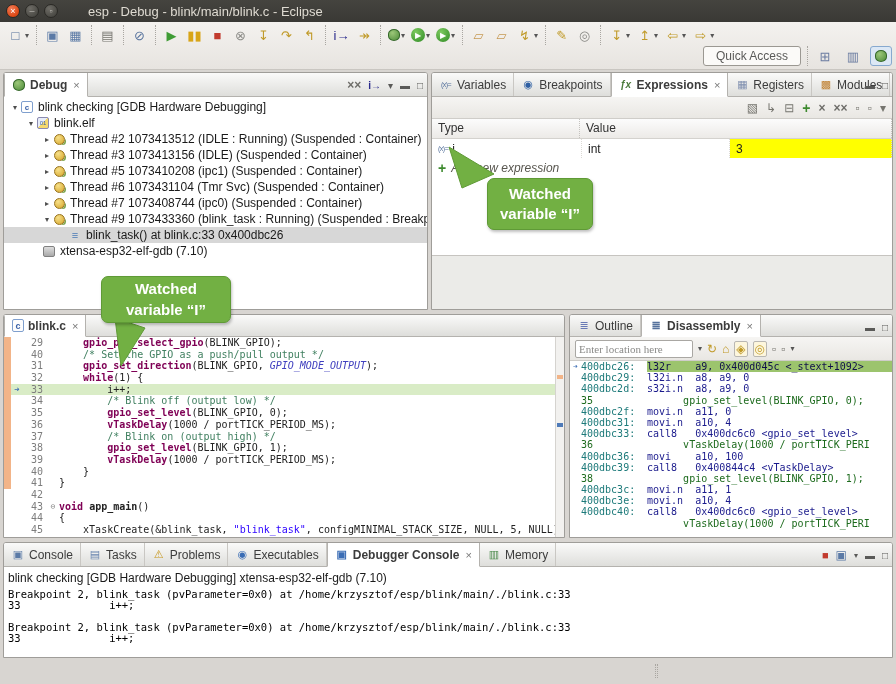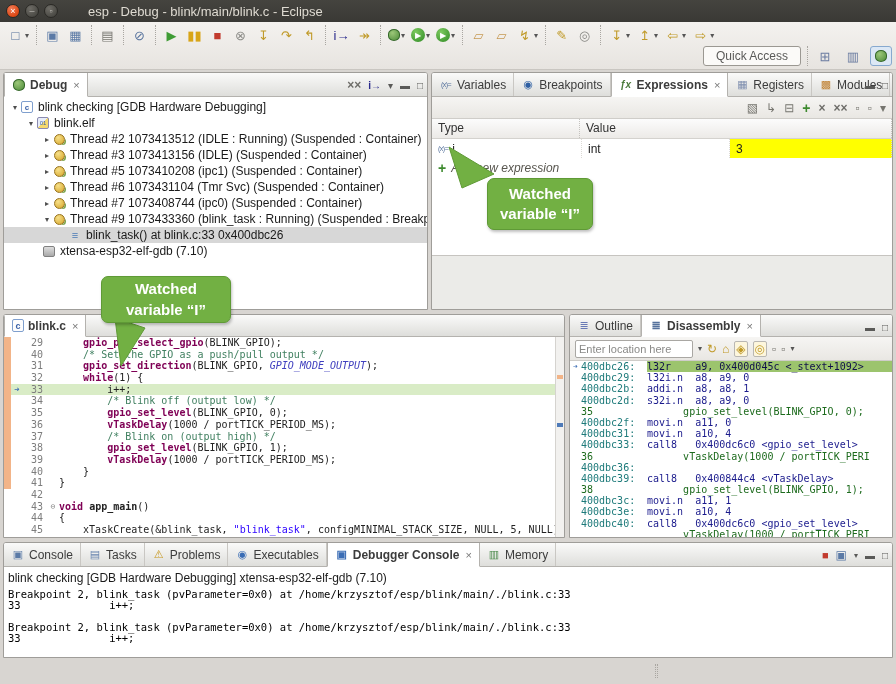--- a/index.html
+++ b/index.html
@@ -91,21 +91,21 @@
   .seg-s { color:#2a00ff; }
   .seg-c { color:#3f7f5f; }
   .seg-b { font-weight:bold; }
   #ov-ruler { position:absolute; right:0; top:22px; bottom:0; width:9px; background:#f2f1ef; border-left:1px solid #d5d3cf; }
   .ovmark { position:absolute; left:1px; width:6px; height:4px; }
 
   
   #disasm-panel { left:569px; top:314px; width:324px; height:224px; }
   #disasm-panel .tabrow { height:22px; }
   #disasm-toolbar { height:24px; background:linear-gradient(#f6f5f3,#e9e7e3); border-bottom:1px solid #cfcdc9; display:flex; align-items:center; gap:5px; padding:0 5px; }
-  #loc-combo { width:118px; height:18px; border:1px solid #a9a7a3; background:#fff; border-radius:2px; font-size:11px; color:#8a8a88; padding:0 3px; font-family:Liberation Sans, sans-serif; }
+  #loc-combo { width:118px; height:18px; border:1px solid #a9a7a3; background:#fff; border-radius:2px; font-size:11px; color:#8a8a88; padding:0 3px; font-family:Liberation Serif, serif; }
   .di { color:#c09a28; font-size:12px; }
   .di-press { border:1px solid #b9b7b3; background:#fdf6dd; border-radius:2px; padding:0 1px; }
   #disasm-body { font-family:"DejaVu Sans Mono", monospace; font-size:10px; line-height:11.2px; }
   .dline { height:11.2px; display:flex; white-space:pre; }
   .dgut { width:11px; flex:none; color:#3d6eb4; font-size:8px; text-align:center; line-height:11.2px; }
   .daddr { width:66px; flex:none; color:#1d7a7a; }
   .dcode { flex:1; color:#1a1a8c; }
   .dcode.cur { background:#9cc46d; color:#10104a; }
   .dsrc { color:#1d6b1d; }
 
@@ -452,28 +452,27 @@
     <span class="di">⌂</span>
     <span class="di di-press">◈</span>
     <span class="di di-press">◎</span>
     <span class="di" style="color:#76756f">▫</span>
     <span class="di" style="color:#76756f">▫</span>
     <span class="di" style="font-size:8px;color:#555">▾</span>
   </div>
   <div id="disasm-body">
       <div class="dline"><span class="dgut">➔</span><span class="daddr">400dbc26:</span><span class="dcode cur">l32r    a9, 0x400d045c &lt;_stext+1092&gt;</span></div>
       <div class="dline"><span class="dgut"></span><span class="daddr">400dbc29:</span><span class="dcode">l32i.n  a8, a9, 0</span></div>
-      <div class="dline"><span class="dgut"></span><span class="daddr">400dbc2b:</span><span class="dcode">addi.n  a8, a8, 1</span></div>
       <div class="dline"><span class="dgut"></span><span class="daddr">400dbc2d:</span><span class="dcode">s32i.n  a8, a9, 0</span></div>
       <div class="dline"><span class="dgut"></span><span class="daddr dsrc">35</span><span class="dcode dsrc">      gpio_set_level(BLINK_GPIO, 0);</span></div>
       <div class="dline"><span class="dgut"></span><span class="daddr">400dbc2f:</span><span class="dcode">movi.n  a11, 0</span></div>
       <div class="dline"><span class="dgut"></span><span class="daddr">400dbc31:</span><span class="dcode">movi.n  a10, 4</span></div>
       <div class="dline"><span class="dgut"></span><span class="daddr">400dbc33:</span><span class="dcode">call8   0x400dc6c0 &lt;gpio_set_level&gt;</span></div>
       <div class="dline"><span class="dgut"></span><span class="daddr dsrc">36</span><span class="dcode dsrc">      vTaskDelay(1000 / portTICK_PERI</span></div>
-      <div class="dline"><span class="dgut"></span><span class="daddr">400dbc36:</span></div>
+      <div class="dline"><span class="dgut"></span><span class="daddr">400dbc36:</span><span class="dcode">movi    a10, 100</span></div>
       <div class="dline"><span class="dgut"></span><span class="daddr">400dbc39:</span><span class="dcode">call8   0x400844c4 &lt;vTaskDelay&gt;</span></div>
       <div class="dline"><span class="dgut"></span><span class="daddr dsrc">38</span><span class="dcode dsrc">      gpio_set_level(BLINK_GPIO, 1);</span></div>
       <div class="dline"><span class="dgut"></span><span class="daddr">400dbc3c:</span><span class="dcode">movi.n  a11, 1</span></div>
       <div class="dline"><span class="dgut"></span><span class="daddr">400dbc3e:</span><span class="dcode">movi.n  a10, 4</span></div>
       <div class="dline"><span class="dgut"></span><span class="daddr">400dbc40:</span><span class="dcode">call8   0x400dc6c0 &lt;gpio_set_level&gt;</span></div>
       <div class="dline"><span class="dgut"></span><span class="daddr dsrc"></span><span class="dcode dsrc">      vTaskDelay(1000 / portTICK_PERI</span></div>
     </div>
 </div>
 
 <div id="console-panel" class="panel">

